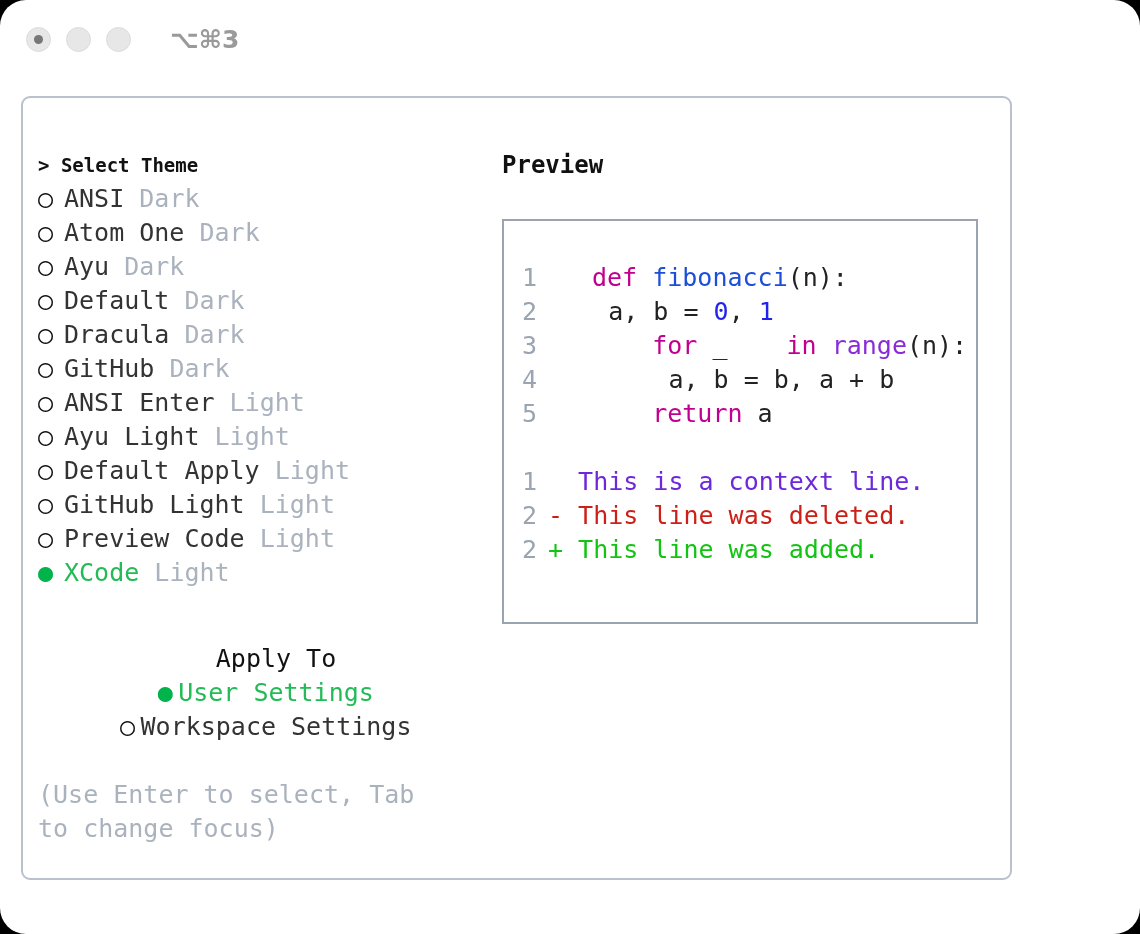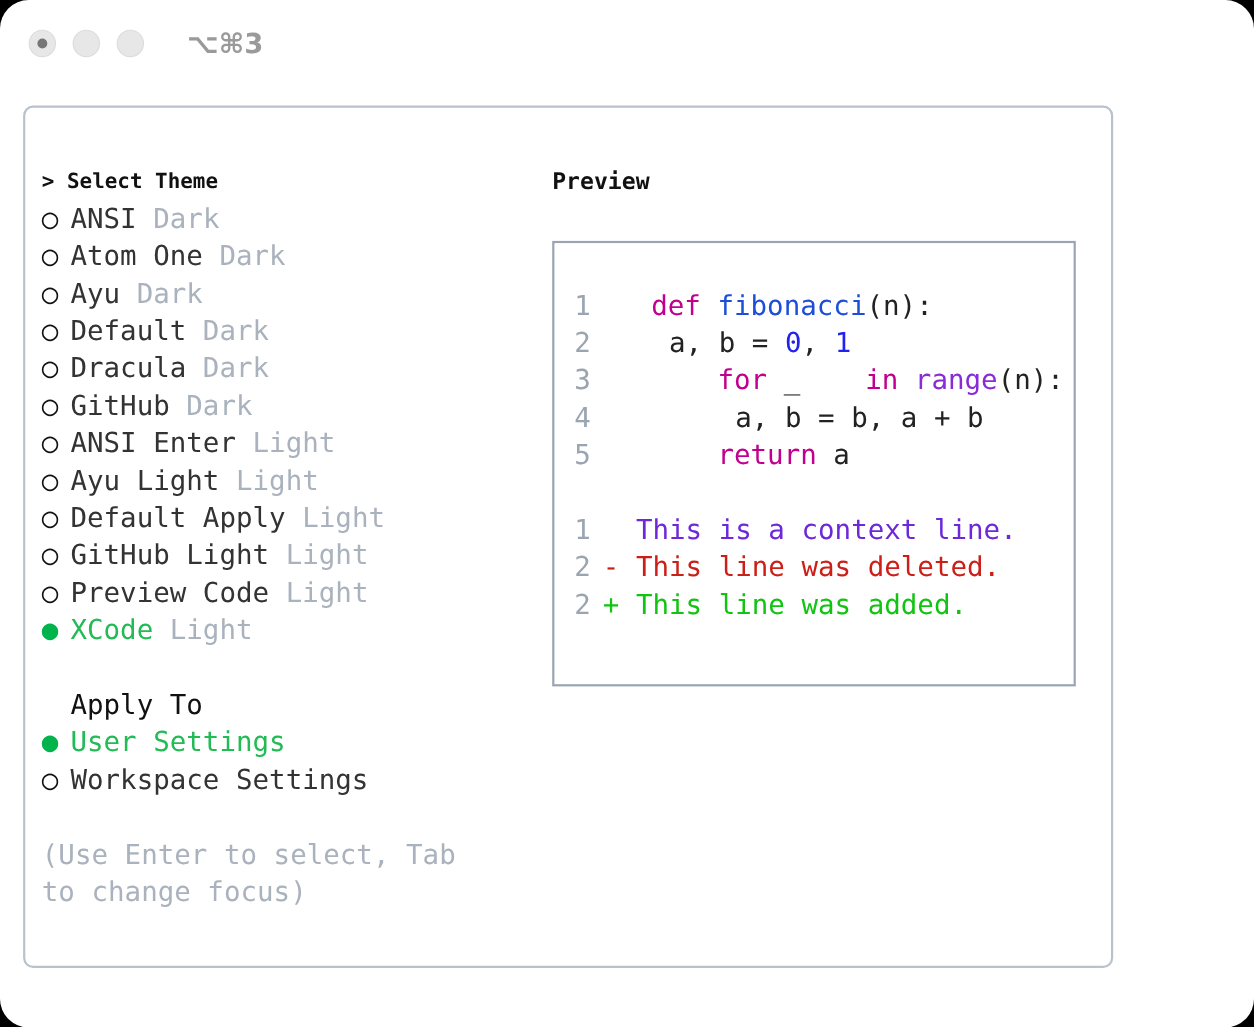--- a/index.html
+++ b/index.html
@@ -108,21 +108,21 @@
     width: 26px;
     color: #111111;
   }
   .marker.sel {
     color: #00b34a;
   }
   .opt-name { color: #333333; }
   .opt-row.selected .opt-name { color: #22bb55; }
   .opt-variant { color: #a9b2bd; }
 
-  #apply-block { margin-top: 34px; }
+  #apply-block { margin-top: 52px; text-align: center; }
   .apply-head {
     font-size: 25px;
     color: #111111;
     line-height: 34px;
     white-space: pre;
     padding-left: 26px;
   }
 
   #hint {
     margin-top: 34px;
@@ -134,21 +134,21 @@
   }
 
   
   #right-col {
     position: absolute;
     left: 479px;
     top: 50px;
     width: 490px;
   }
   #preview-title {
-    font-size: 21px;
+    font-size: 24px;
     font-weight: bold;
     color: #111111;
     line-height: 34px;
   }
   #preview-box {
     margin-top: 37px;
     width: 476px;
     height: 405px;
     border: 2px solid #9aa5b1;
     box-sizing: border-box;

